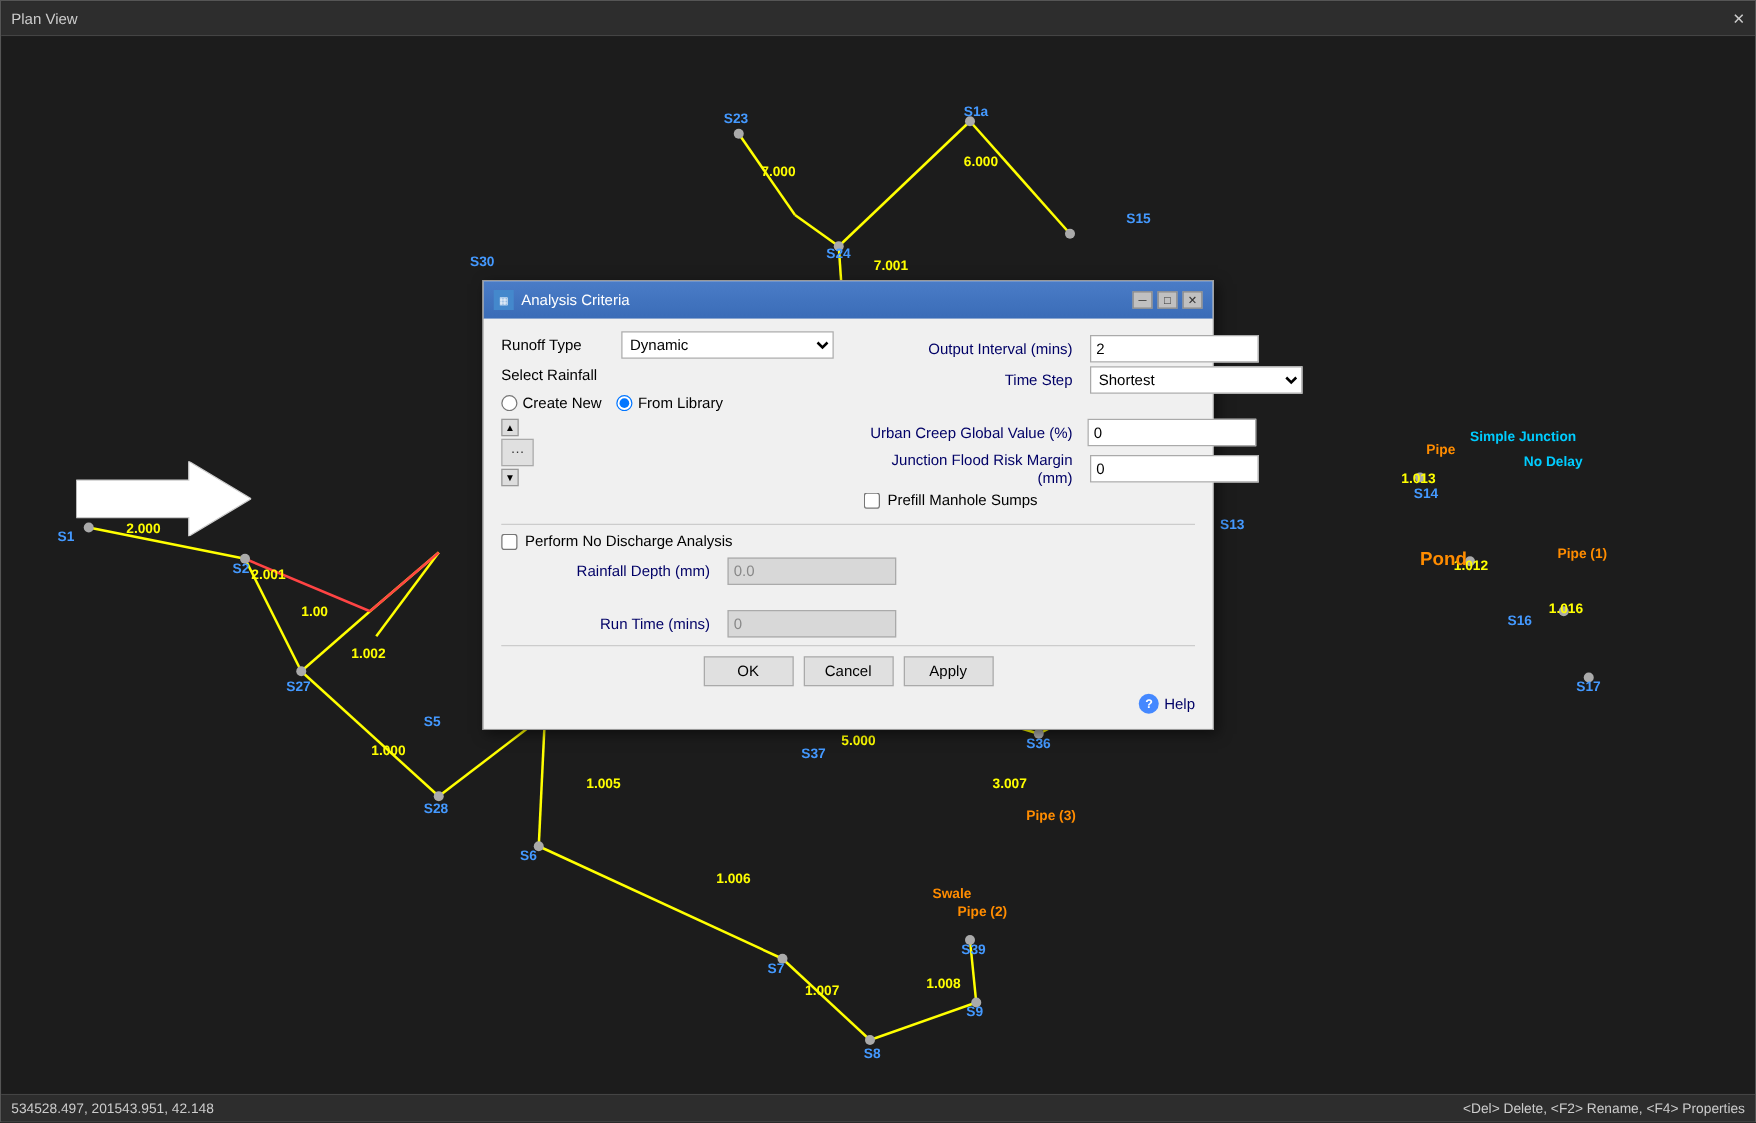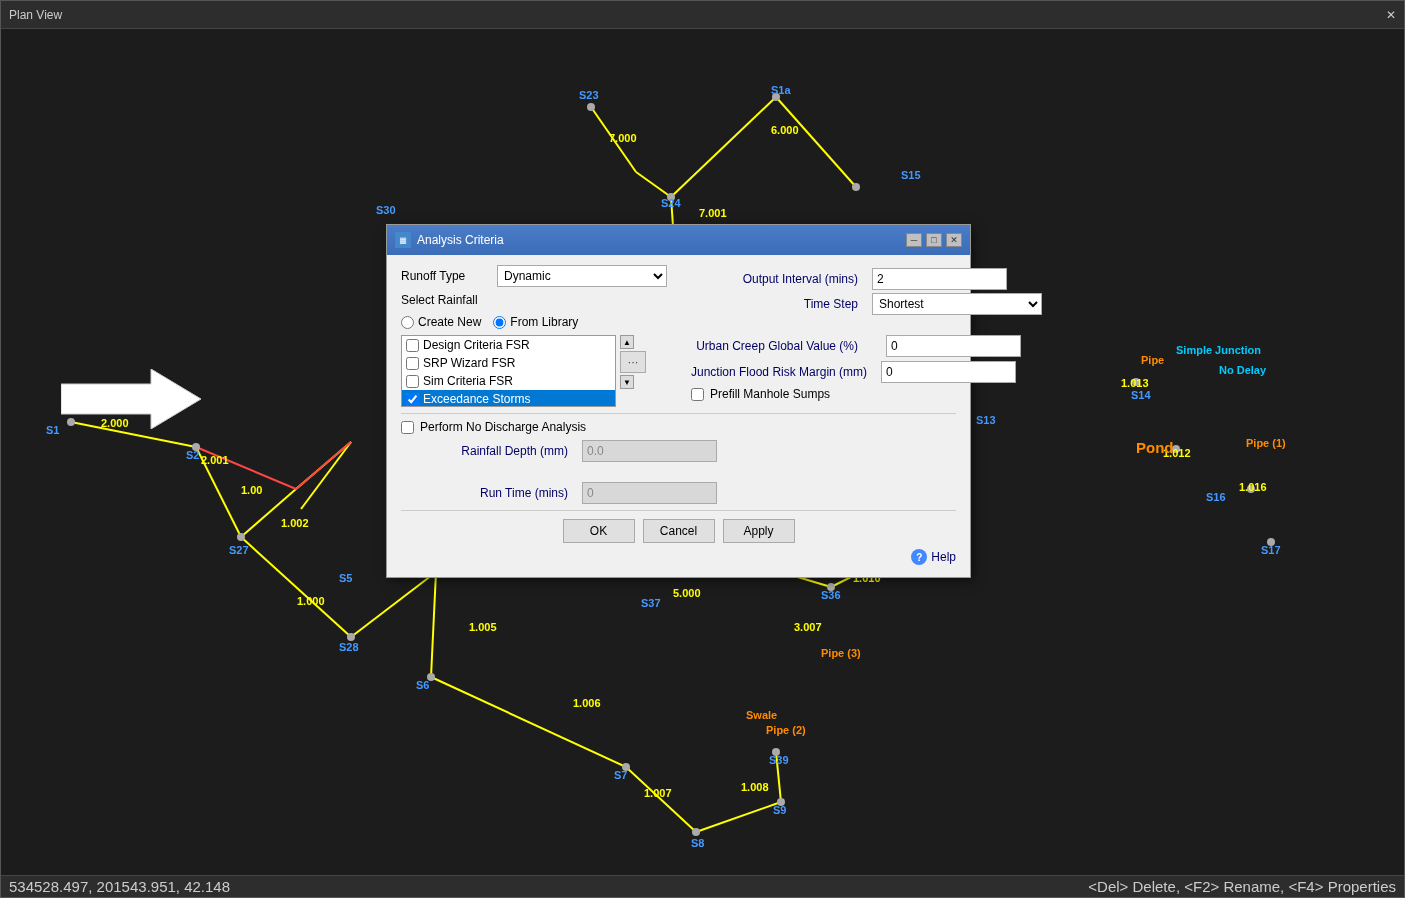--- a/index.html
+++ b/index.html
@@ -66,21 +66,21 @@
     .big-arrow svg {
       width: 140px;
       height: 60px;
     }
 
     
     #status-bar {
       background: #2d2d2d;
       color: #ccc;
       padding: 2px 8px;
-      font-size: 15px;
+      font-size: 11px;
       height: 22px;
       display: flex;
       align-items: center;
       border-top: 1px solid #444;
       justify-content: space-between;
     }
 
     
     #dialog-overlay {
       position: absolute;
@@ -501,46 +501,28 @@
                 <label class="radio-label">
                   <input type="radio" name="rainfall_source" value="from_library" checked="" style="">
                   <span>From Library</span>
                 </label>
               </div>
             </div>
           </div>
 
           <div class="two-col" style="align-items:flex-start;">
             <div class="left-col" style="display:flex;gap:4px;">
-              <div class="list-container">
-                <div class="list-item">
-                  <input type="checkbox" style="">
-                  <span>Design Criteria FSR</span>
-                </div>
-                <div class="list-item">
-                  <input type="checkbox" style="">
-                  <span>SRP Wizard FSR</span>
-                </div>
-                <div class="list-item">
-                  <input type="checkbox" style="">
-                  <span>Sim Criteria FSR</span>
-                </div>
-                <div class="list-item selected">
-                  <input type="checkbox" checked="" style="">
-                  <span>Exceedance Storms</span>
-                </div>
-              </div>
               <div style="display:flex;flex-direction:column;gap:2px;">
                 <div class="list-scroll-btn">▲</div>
                 <div class="browse-btn">···</div>
                 <div class="list-scroll-btn">▼</div>
               </div>
             </div>
             <div class="right-col" style="display:flex;flex-direction:column;gap:4px;">
-              <div style="display:flex;align-items:center;gap:20px;">
+              <div style="display:flex;align-items:center;gap:4px;">
                 <span class="form-label-right">Urban Creep Global Value (%)</span>
                 <input type="text" class="form-input" value="0" style="">
               </div>
               <div style="display:flex;align-items:center;gap:6px;">
                 <span class="form-label-right">Junction Flood Risk Margin (mm)</span>
                 <input type="text" class="form-input" value="0" style="">
               </div>
               <div class="checkbox-row" style="justify-content:flex-start;padding-right:0;">
                 <input type="checkbox" style="">
                 <span class="checkbox-label">Prefill Manhole Sumps</span>

